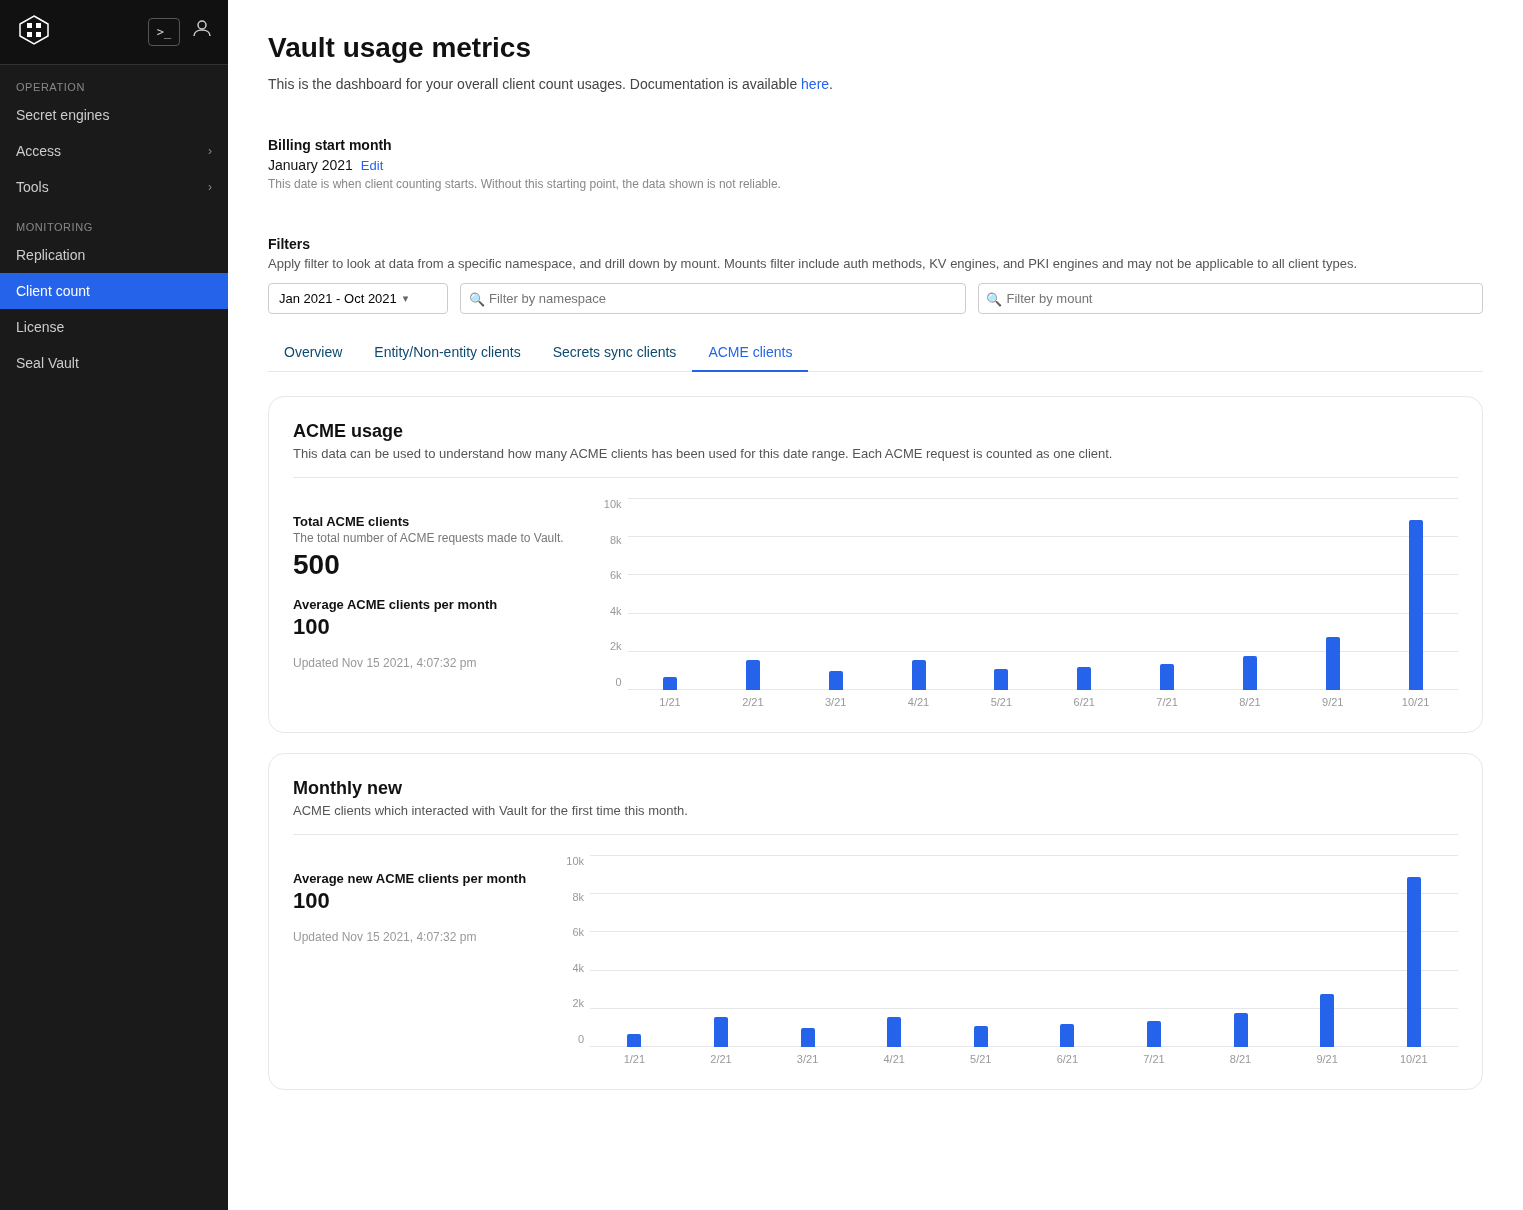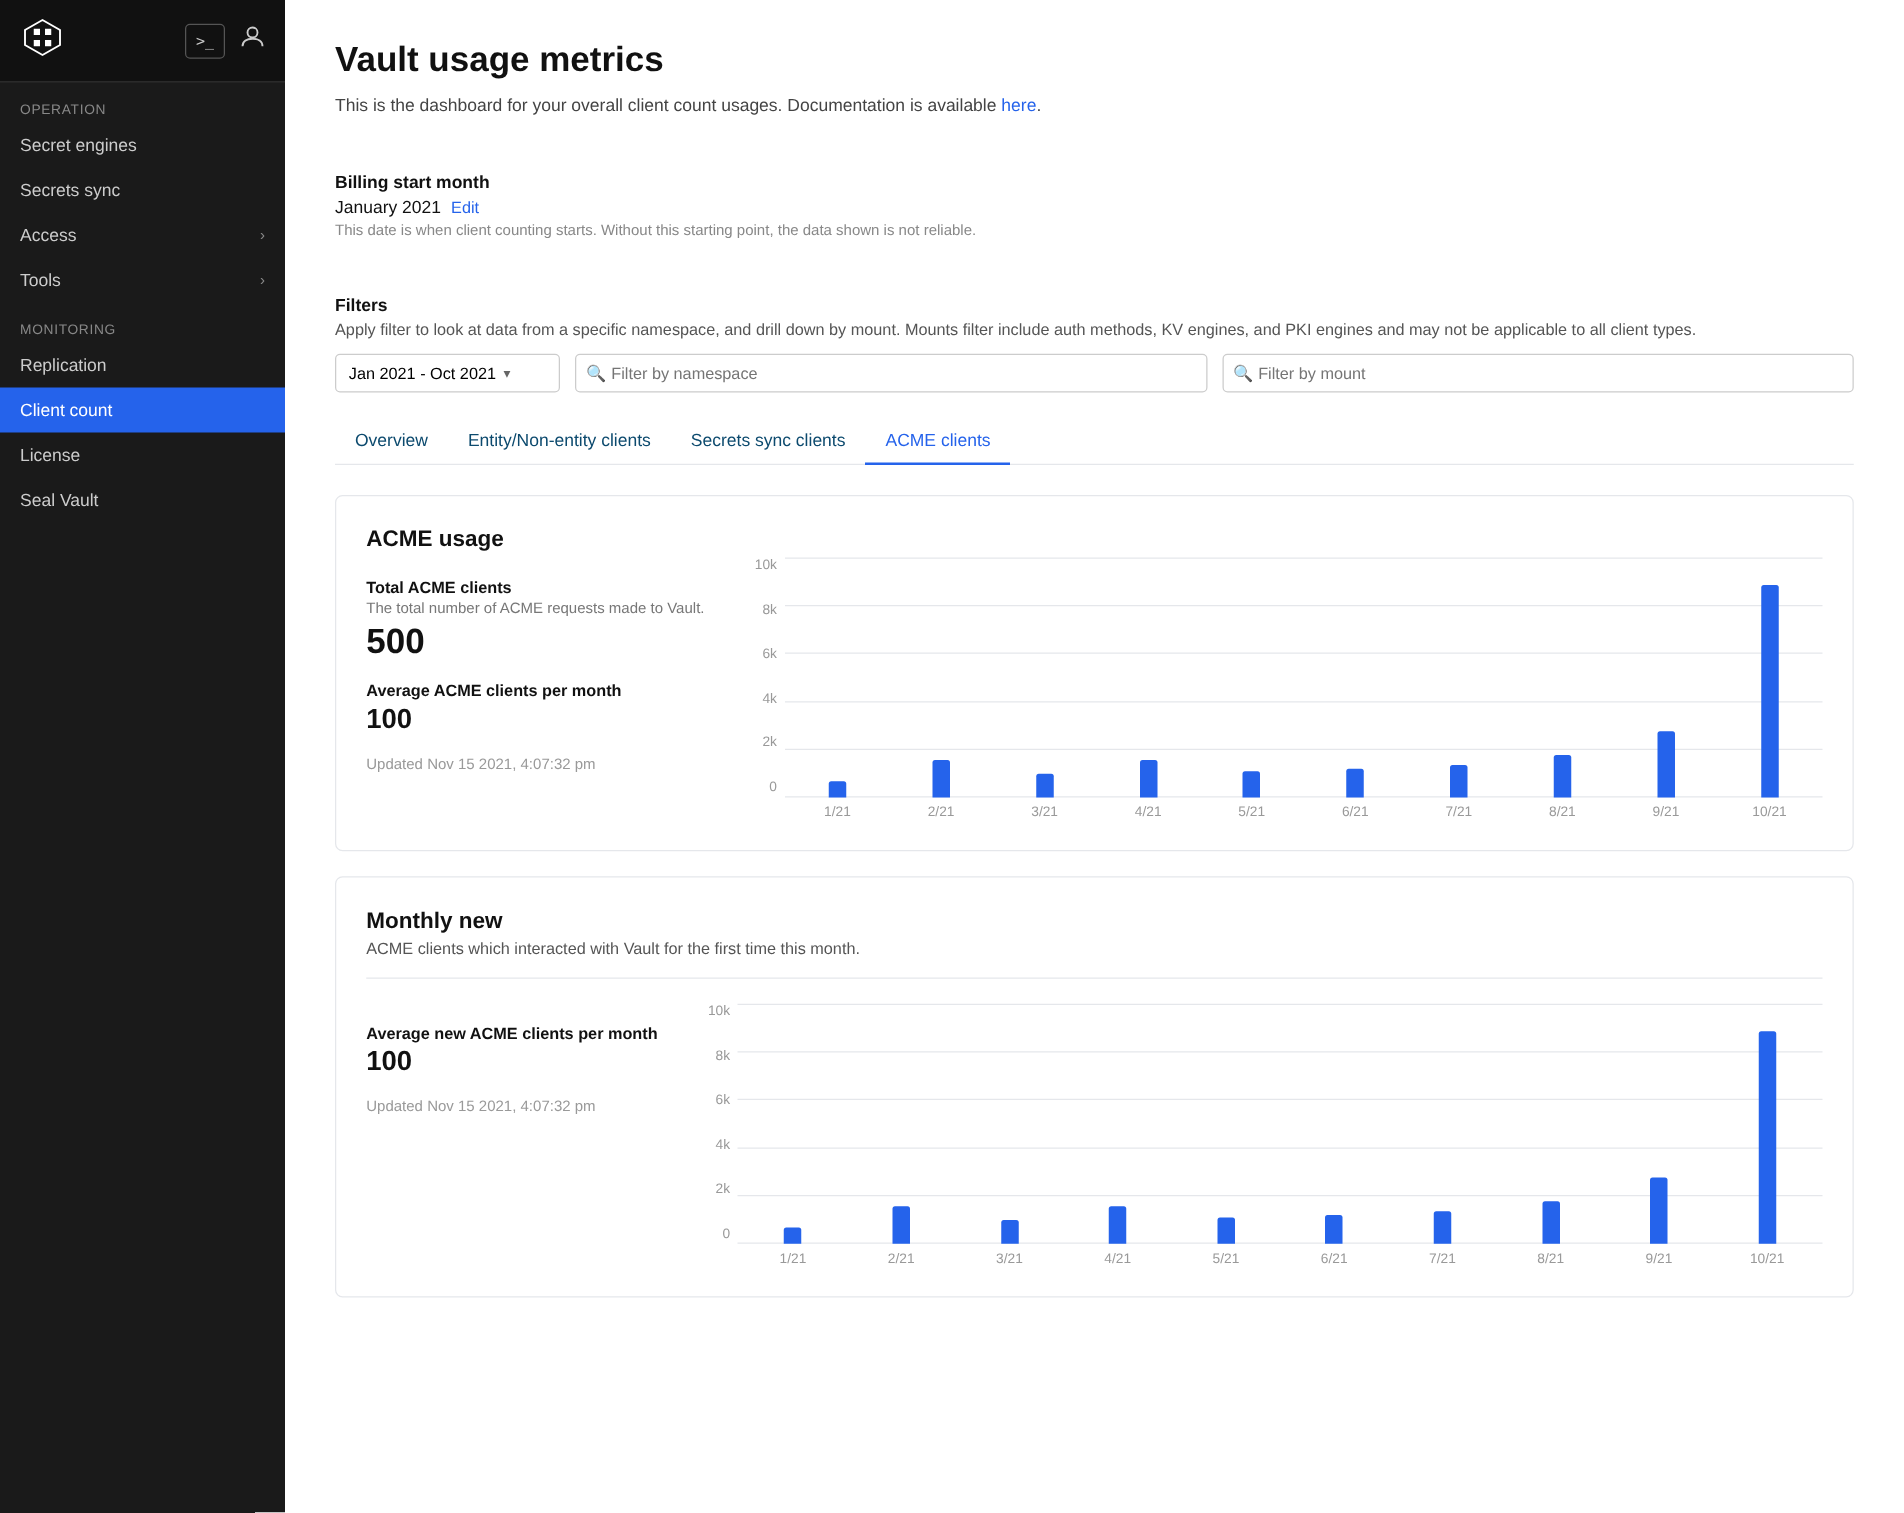--- a/index.html
+++ b/index.html
@@ -181,21 +181,21 @@
     }
     .tab.active {
       color: #2563eb;
       border-bottom: 2px solid #2563eb;
       font-weight: 500;
     }
 
     
     .chart-card {
       border: 1px solid #e5e7eb;
-      border-radius: 6px;
+      border-radius: 16px;
       padding: 24px;
       margin-bottom: 20px;
     }
     .chart-card-title {
       font-size: 18px;
       font-weight: 700;
       color: #111;
       margin-bottom: 4px;
     }
     .chart-card-description {
@@ -267,23 +267,20 @@
       </span>
     </div>
   </div>
 
   <div>
     <div class="sidebar-section-label">Operation</div>
     <div class="sidebar-item">
       <span>Secret engines</span>
     </div>
     <div class="sidebar-item">
-      <span>Secrets sync</span>
-    </div>
-    <div class="sidebar-item">
       <span>Access</span>
       <span class="chevron">›</span>
     </div>
     <div class="sidebar-item">
       <span>Tools</span>
       <span class="chevron">›</span>
     </div>
   </div>
 
   <div>
@@ -348,20 +345,21 @@
     <div class="tab">
       <span>Secrets sync clients</span>
     </div>
     <div class="tab active">
       <span>ACME clients</span>
     </div>
   </div>
 
   <div class="chart-card">
     <div class="chart-card-title">ACME usage</div>
+    <div class="chart-card-description">This data can be used to understand how many ACME clients has been used for this date range. Each ACME request is counted as one client.</div>
     <div class="chart-layout">
       <div class="chart-stats">
         <div class="stat-label">Total ACME clients</div>
         <div class="stat-description">The total number of ACME requests made to Vault.</div>
         <div class="stat-value">500</div>
         <div class="stat-label">Average ACME clients per month</div>
         <div class="stat-value" style="font-size:22px;">100</div>
         <div class="chart-updated">Updated Nov 15 2021, 4:07:32 pm</div>
       </div>
       <div class="chart-area">

